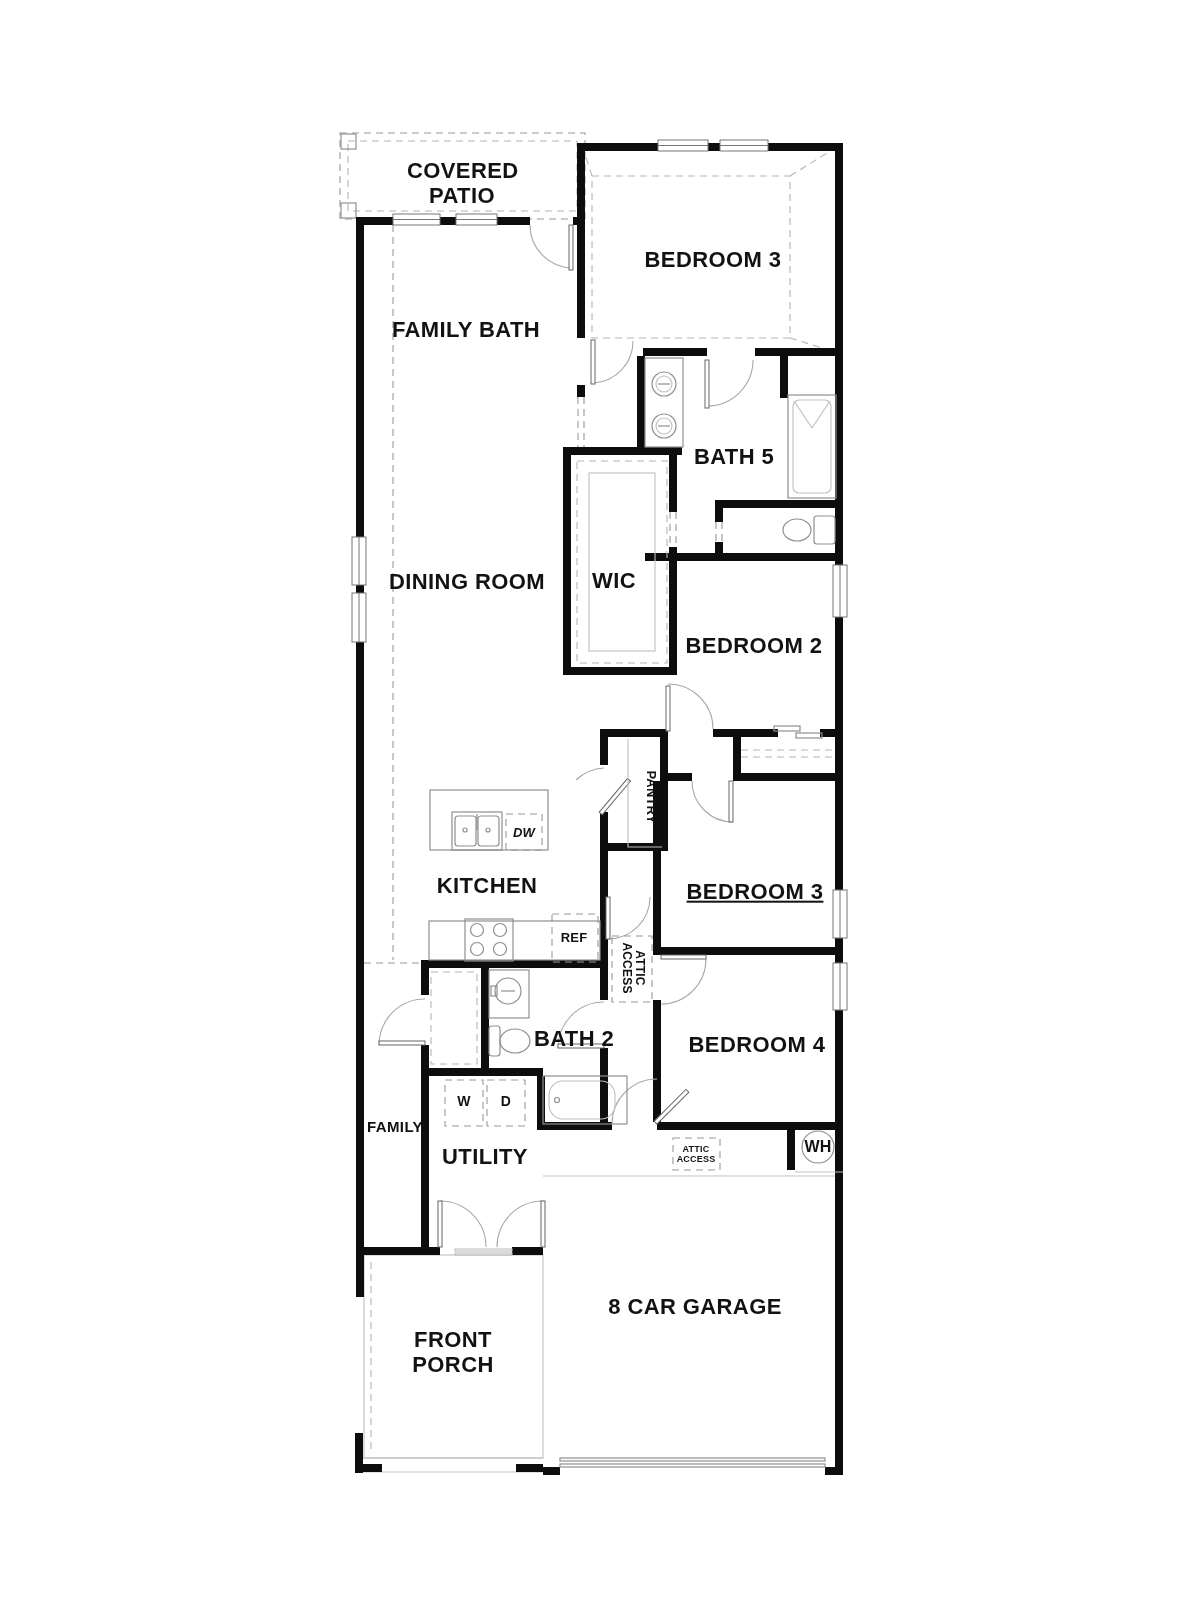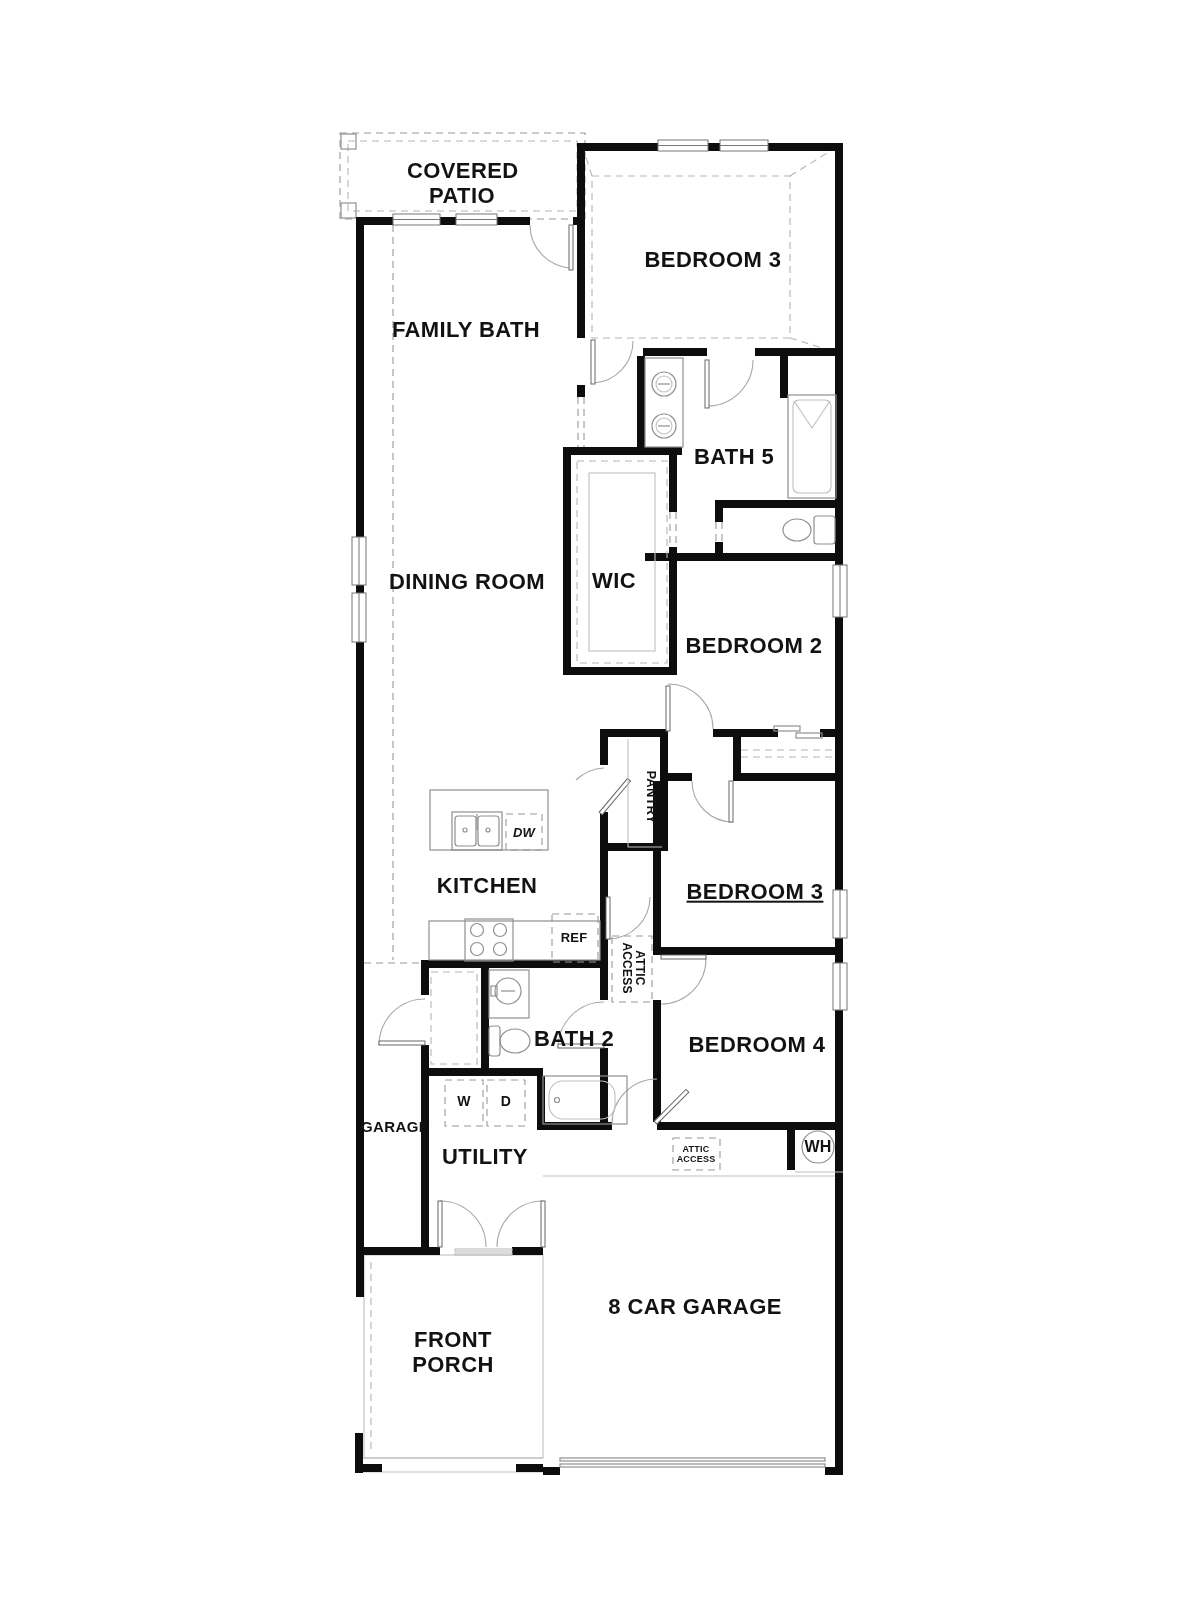--- a/index.html
+++ b/index.html
@@ -364,21 +364,21 @@
 <div class="label" style="left:713px;top:260px;width:220px;">BEDROOM 3</div>
 <div class="label" style="left:734px;top:457px;width:140px;">BATH 5</div>
 <div class="label" style="left:467px;top:576px;width:220px;margin-top:6px;">DINING ROOM</div>
 <div class="label" style="left:614px;top:581px;width:80px;">WIC</div>
 <div class="label" style="left:754px;top:646px;width:220px;">BEDROOM 2</div>
 <div class="label small rot" style="left:651px;top:797px;width:90px;">PANTRY</div>
 <div class="label" style="left:755px;top:892px;width:220px;text-decoration:underline;">BEDROOM 3</div>
 <div class="label" style="left:487px;top:886px;width:160px;">KITCHEN</div>
 <div class="label" style="left:757px;top:1045px;width:220px;">BEDROOM 4</div>
 <div class="label" style="left:574px;top:1039px;width:120px;">BATH 2</div>
-<div class="label" style="left:395px;top:1127px;width:100px;font-size:15px;">GARAGE</div>
+<div class="label" style="left:395px;top:1127px;width:100px;font-size:15px;">FAMILY</div>
 <div class="label" style="left:485px;top:1157px;width:120px;">UTILITY</div>
 <div class="label" style="left:453px;top:1353px;width:95px;">FRONT PORCH</div>
 <div class="label" style="left:695px;top:1307px;width:260px;">8 CAR GARAGE</div>
 
 <div class="label small" style="left:524px;top:833px;font-style:italic;">DW</div>
 <div class="label small" style="left:574px;top:938px;">REF</div>
 <div class="label small rot" style="left:633px;top:968px;width:64px;font-size:12px;">ATTIC ACCESS</div>
 <div class="label small" style="left:464px;top:1102px;font-size:14px;">W</div>
 <div class="label small" style="left:506px;top:1102px;font-size:14px;">D</div>
 <div class="label tiny" style="left:696px;top:1154px;width:52px;">ATTIC ACCESS</div>

